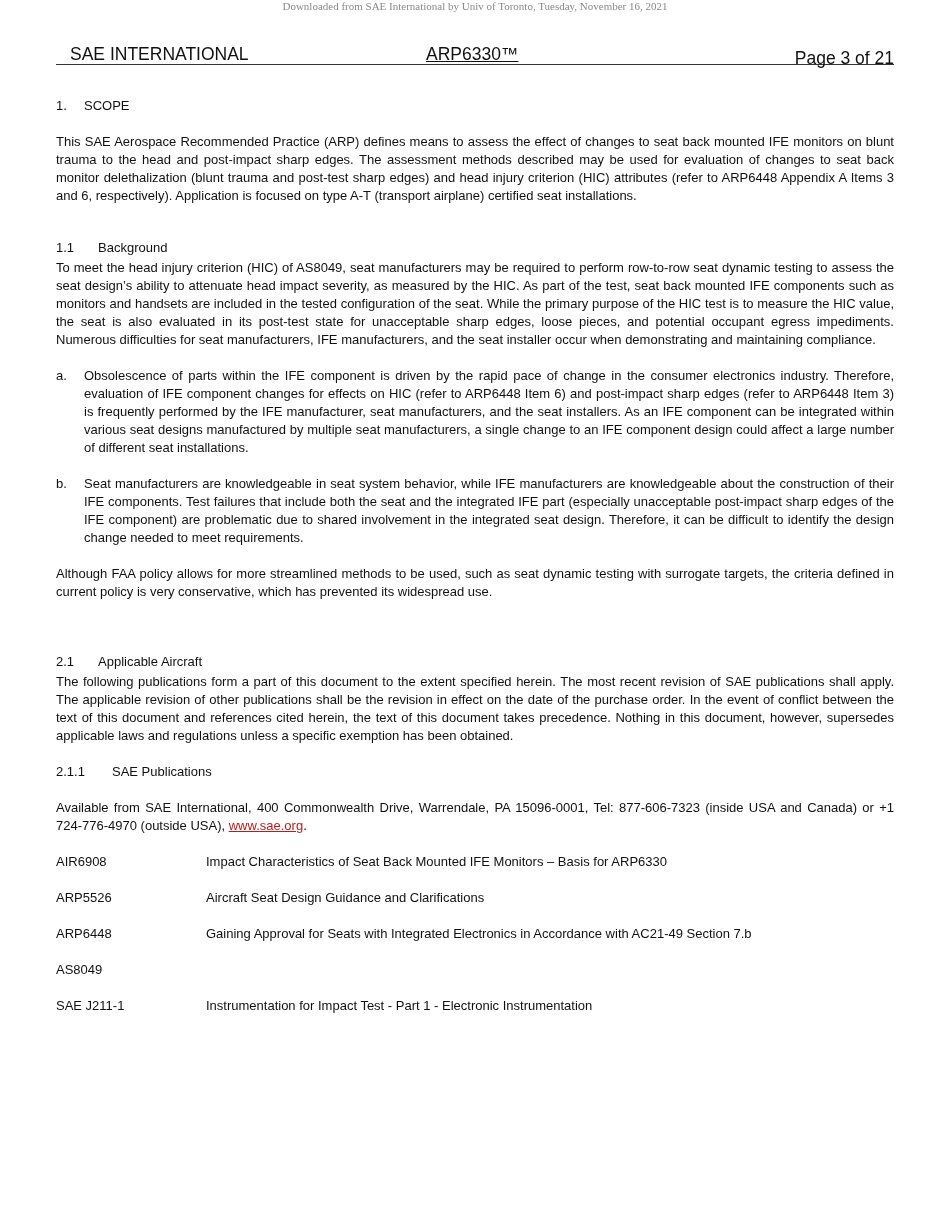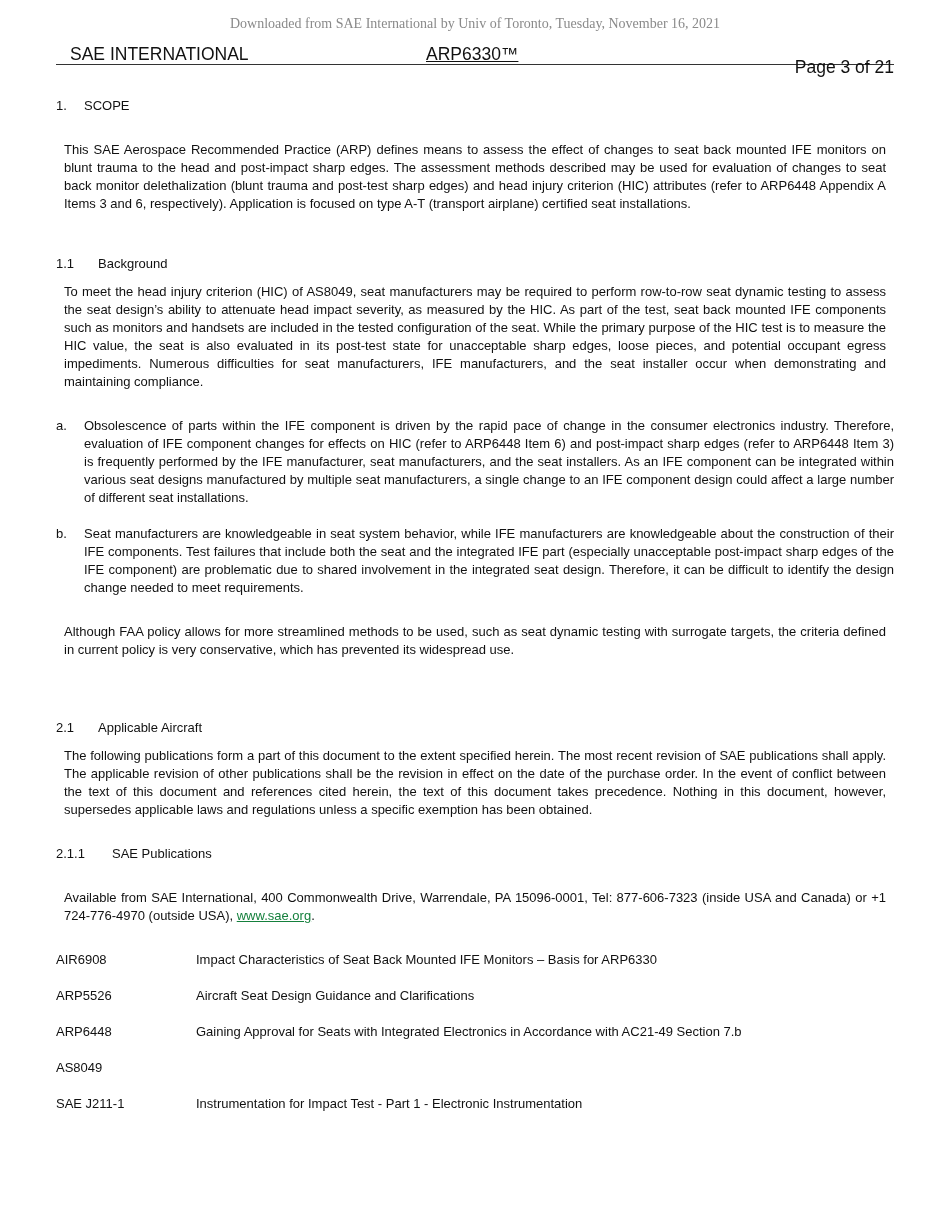--- a/index.html
+++ b/index.html
@@ -1,47 +1,47 @@
 <!DOCTYPE html>
 <html><head>
   <meta charset="utf-8">
   <style>
     html, body { margin: 0; padding: 0; background: #ffffff; }
     body {
       width: 950px; height: 1230px; position: relative; overflow: hidden;
       font-family: "Liberation Sans", sans-serif; color: #111;
     }
     .download-note {
-      position: absolute; top: 16px; left: 0; width: 950px; text-align: center;
-      font-family: "Liberation Serif", serif; font-size: 14px; color: #8a8a8a;
+      position: absolute; top: 0; left: 0; width: 950px; text-align: center;
+      font-family: "Liberation Serif", serif; font-size: 11px; color: #8a8a8a;
     }
     .header {
       position: absolute; top: 44px; left: 56px; width: 838px; height: 20px;
       border-bottom: 1.5px solid #333;
       font-size: 17.5px; line-height: 20px;
     }
     .header .left { position: absolute; left: 14px; top: 0; }
     .header .center { position: absolute; left: 370px; top: 0; text-decoration: underline; }
-    .header .right { position: absolute; right: 0; top: 13px; }
+    .header .right { position: absolute; right: 0; top: 4px; }
     .content {
       position: absolute; left: 56px; top: 97px; width: 838px;
       font-size: 13px; line-height: 18px;
     }
     .heading { margin: 0; height: 18px; white-space: nowrap; }
     .heading .num { display: inline-block; }
     .h1 .num { width: 28px; }
     .h2 .num { width: 42px; margin-top: 16px; }
     .h3 .num { width: 56px; }
-    p { margin: 8px; text-align: justify; }
+    p { margin: 0; text-align: justify; }
     .gap { height: 18px; }
     .list-item { display: flex; }
     .list-item .marker { width: 28px; flex: none; }
     .list-item .body { flex: 1; text-align: justify; }
-    a.link { color: #15803d; text-decoration: underline; }
-    .ref-row { display: flex; height: 18px; white-space: nowrap; }
+    a.link { color: #b91c1c; text-decoration: underline; }
+    .ref-row { display: flex; height: 18px; white-space: nowrap; gap: 10px; }
     .ref-row .code { width: 140px; flex: none; }
   </style>
 </head>
 <body>
 
 <div class="download-note">Downloaded from SAE International by Univ of Toronto, Tuesday, November 16, 2021</div>
 
 <div class="header">
   <span class="left">SAE INTERNATIONAL</span>
   <span class="center">ARP6330™</span>

